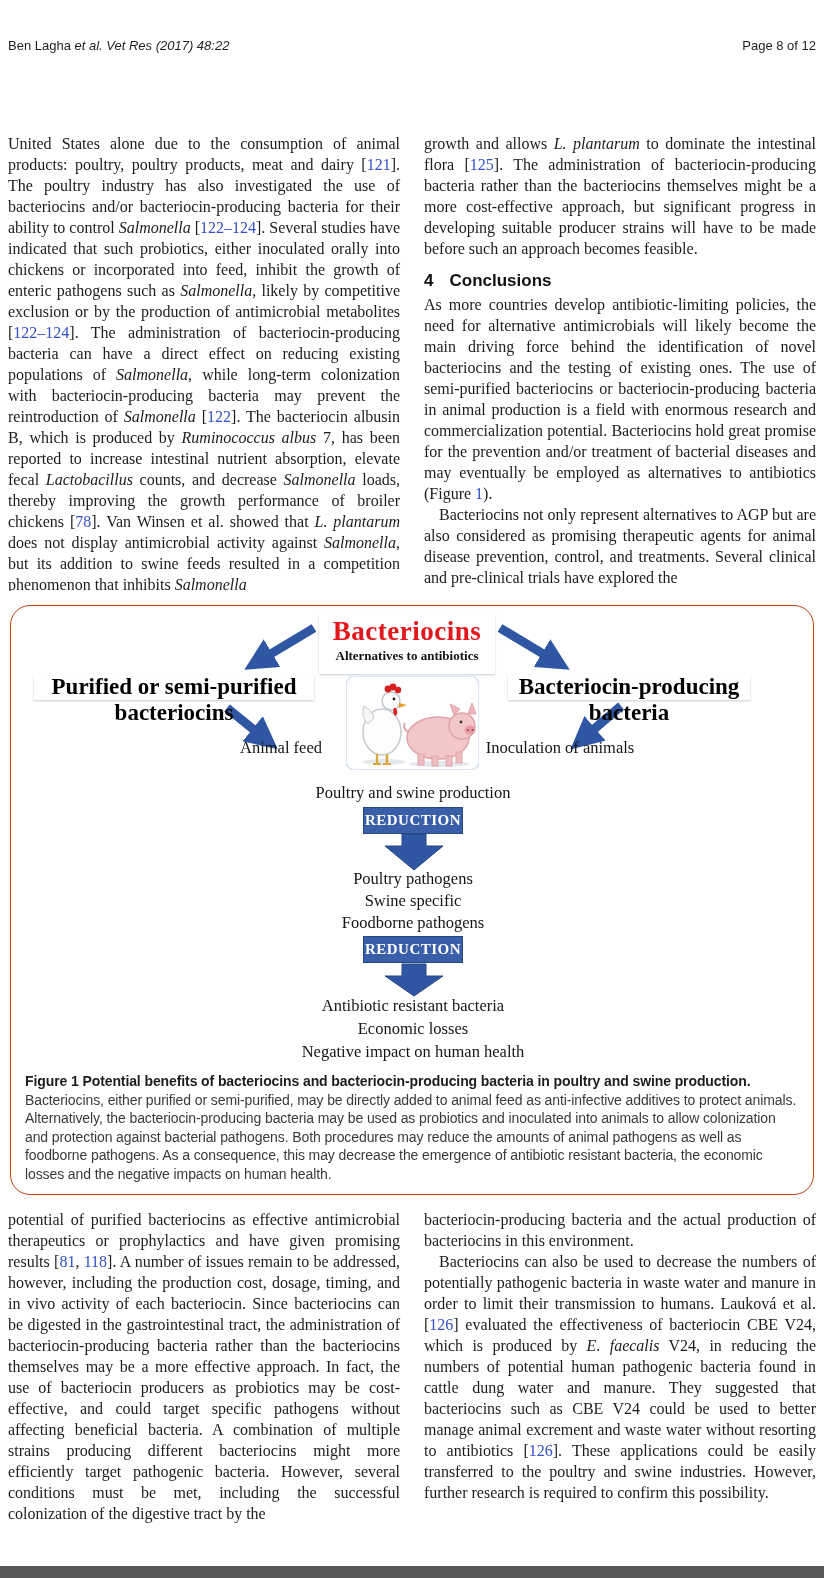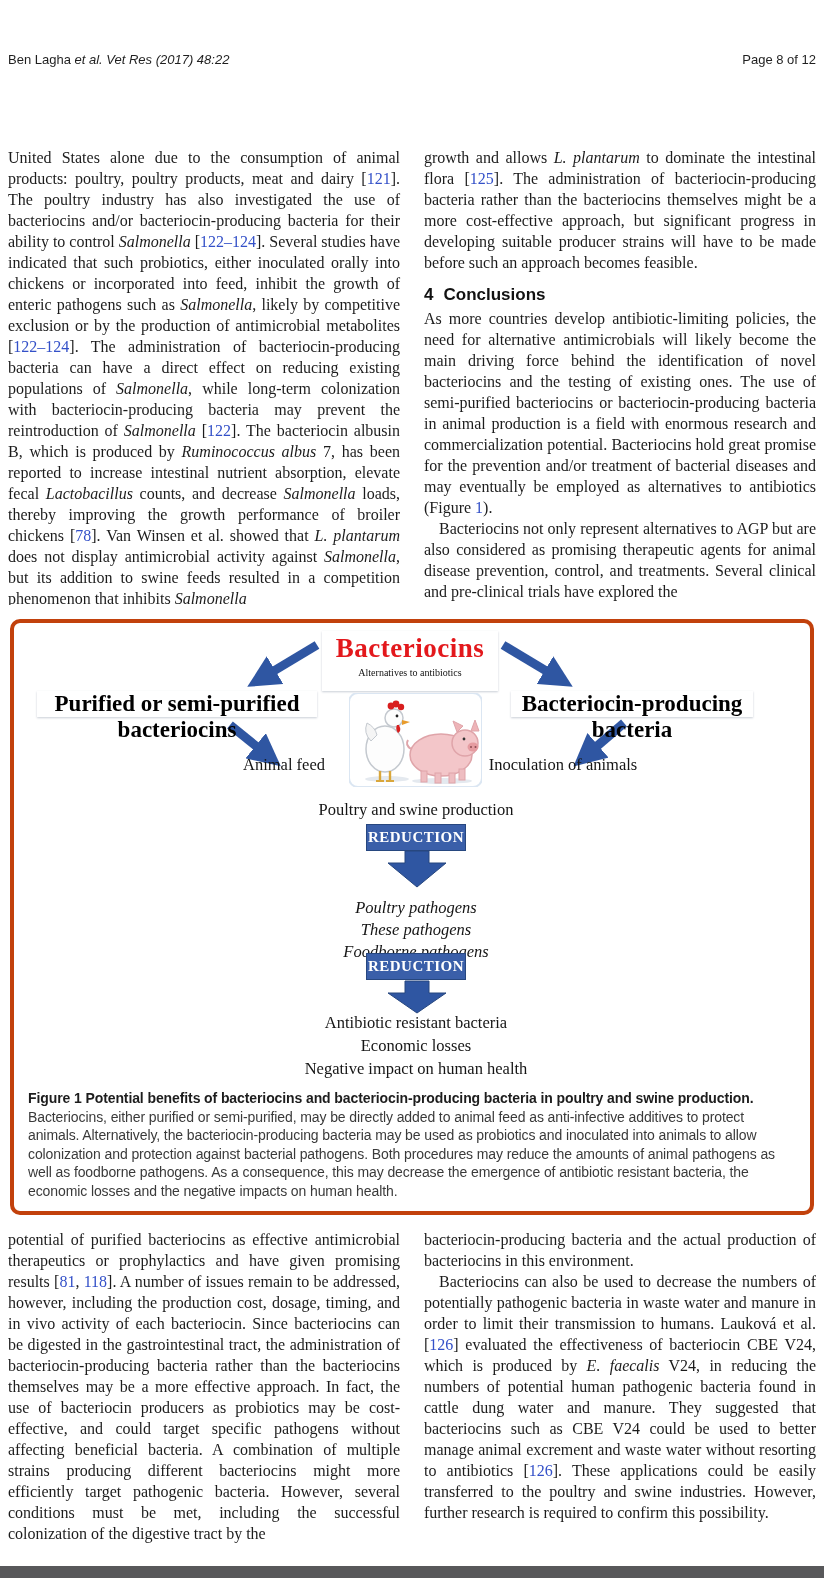--- a/index.html
+++ b/index.html
@@ -3,63 +3,63 @@
 <meta charset="utf-8">
 <style>
   :root{
     --link:#3350c8; --red:#e3181c; --arrow:#2f56a2; --reduction:#3a5fa9; --footer:#58585a;
   }
   *{box-sizing:border-box; margin:0; padding:0;}
   html,body{background:#fff;}
   body{width:824px; height:1578px; position:relative; overflow:hidden;
        font-family:"Liberation Serif", serif;}
   .hdr{display:flex; justify-content:space-between; align-items:baseline;
-       padding:52px 8px 0 8px; font-family:"Liberation Sans", sans-serif;
+       padding:38px 8px 0 8px; font-family:"Liberation Sans", sans-serif;
        font-size:13px; color:#1f1f1f;}
   .cols{display:flex; gap:24px; margin:0 8px;}
   .col{width:392px;}
   .top-section{margin-top:80px; height:458px; overflow:hidden;}
   .bottom-section{margin-top:14px; height:330px; overflow:hidden;}
   .body-p{font-size:16px; line-height:21px; color:#1c1c1c; text-align:justify;}
   .indent{text-indent:15px;}
   .ref{color:var(--link); text-decoration:none; cursor:pointer;}
   i{font-style:italic;}
   .sec-h{font-family:"Liberation Sans", sans-serif; font-size:17px; font-weight:bold;
          color:#111; margin:12px 0 3px 0;}
-  .sec-lbl{margin-left:10px;}
+  .sec-lbl{margin-left:16px;}
 
   
-  .figure-panel{margin:14px 10px 0 10px; border:4px solid #c2410c; border-radius:10px;
+  .figure-panel{margin:14px 10px 0 10px; border:1px solid #c2410c; border-radius:20px;
                 overflow:hidden; background:#fff;}
   .diagram{position:relative; height:458px;
     background:linear-gradient(to bottom,
       #3f67ab 0px, #56y 0, #5a83bf 34px, #84a8d2 70px, #adc7e2 108px,
       #cbdcee 148px, #dce8f4 190px, #e3edf7 250px, #e9f1f8 330px, #eef2f5 458px);}
   .wbox{position:absolute; background:#fff; text-align:center;}
   .title-box{left:308px; top:8px; width:176px; height:60px; padding-top:2px;
              box-shadow:0 1px 2px rgba(40,60,90,.25);}
   .fig-title{font-size:27px; line-height:31px; font-weight:bold; color:var(--red); letter-spacing:.5px;}
-  .fig-sub{font-size:10px; line-height:18px; color:#111;}
+  .fig-sub{font-size:13px; line-height:18px; color:#111;font-weight:bold;}
   .side-box{top:68px; height:26px; font-weight:bold; font-size:23px; line-height:26px;
             box-shadow:0 1px 2px rgba(40,60,90,.25);}
   .left-box{left:23px; width:280px;}
   .right-box{left:497px; width:242px;}
   .lbl{position:absolute; font-size:16.5px; color:#151515; white-space:nowrap;}
   .center-lbl{left:102px; width:600px; text-align:center;}
   .animals{position:absolute; left:335px; top:70px; width:133px; height:94px;}
   .flow-svg{position:absolute; left:0; top:0; width:802px; height:458px;}
   .arrow-line{stroke:var(--arrow); stroke-width:9; fill:none;}
   .ah{fill:var(--arrow);}
   .block-arrow{fill:var(--arrow); stroke:#27477f; stroke-width:1;}
   .red-box{position:absolute; left:352px; width:100px; height:27px; background:var(--reduction);
            border:1px solid #27477f; color:#fff; font-weight:bold; font-size:15px;
            line-height:25px; text-align:center; letter-spacing:.5px;}
   .list{position:absolute; left:102px; width:600px; text-align:center;
         font-size:16.5px; color:#151515;}
-  .pathogens{top:274px; line-height:22px;font-style:italic;}
+  .pathogens{top:262px; line-height:22px;}
   .outcomes{top:388px; line-height:23px;}
   .fig-caption{padding:8px 14px 11px 14px; font-family:"Liberation Sans", sans-serif;
                font-size:14px; line-height:18.5px; color:#3a3a3a; letter-spacing:-.1px;}
   .cap-b{font-weight:bold; color:#1d1d1d;}
   .footer-bar{position:absolute; left:0; bottom:0; width:824px; height:12px; background:var(--footer);}
 </style>
 </head>
 <body>
 
 <div>
@@ -143,21 +143,21 @@
       </svg>
 
       <div class="lbl" style="left:225px; top:132px; width:90px; text-align:center;">Animal feed</div>
       <div class="lbl" style="left:464px; top:132px; width:170px; text-align:center;">Inoculation of animals</div>
       <div class="lbl center-lbl" style="top:177px;">Poultry and swine production</div>
 
       <div class="red-box" style="top:201px;">REDUCTION</div>
 
       <div class="list pathogens">
         <div>Poultry pathogens</div>
-        <div>These pathogens</div>
+        <div>Swine specific</div>
         <div>Foodborne pathogens</div>
       </div>
 
       <div class="red-box" style="top:330px;">REDUCTION</div>
 
       <div class="list outcomes">
         <div>Antibiotic resistant bacteria</div>
         <div>Economic losses</div>
         <div>Negative impact on human health</div>
       </div>

